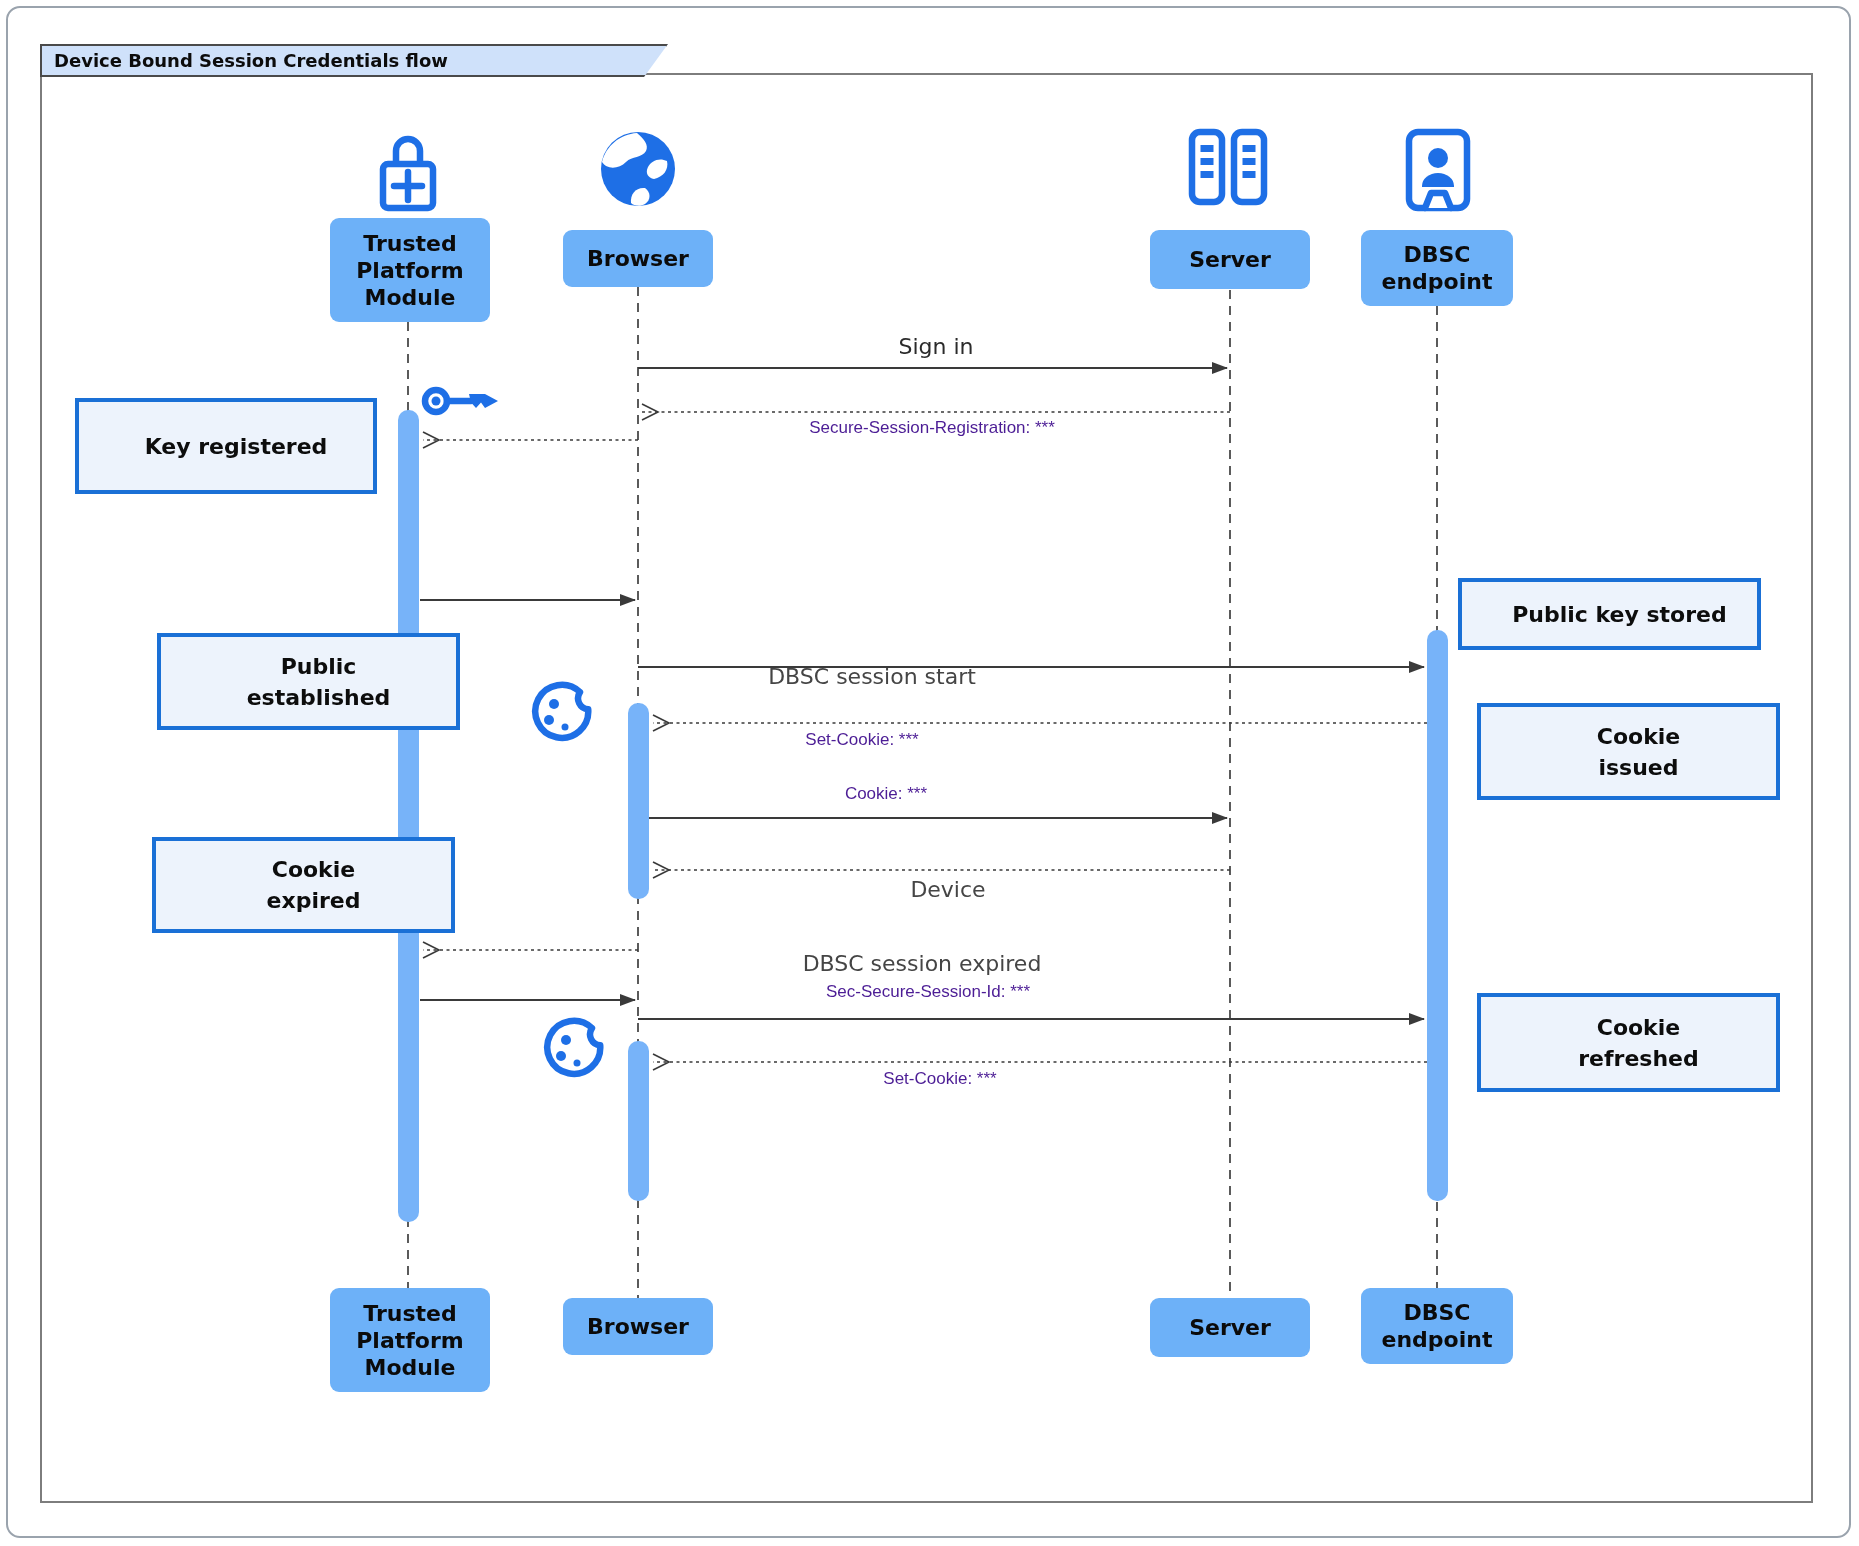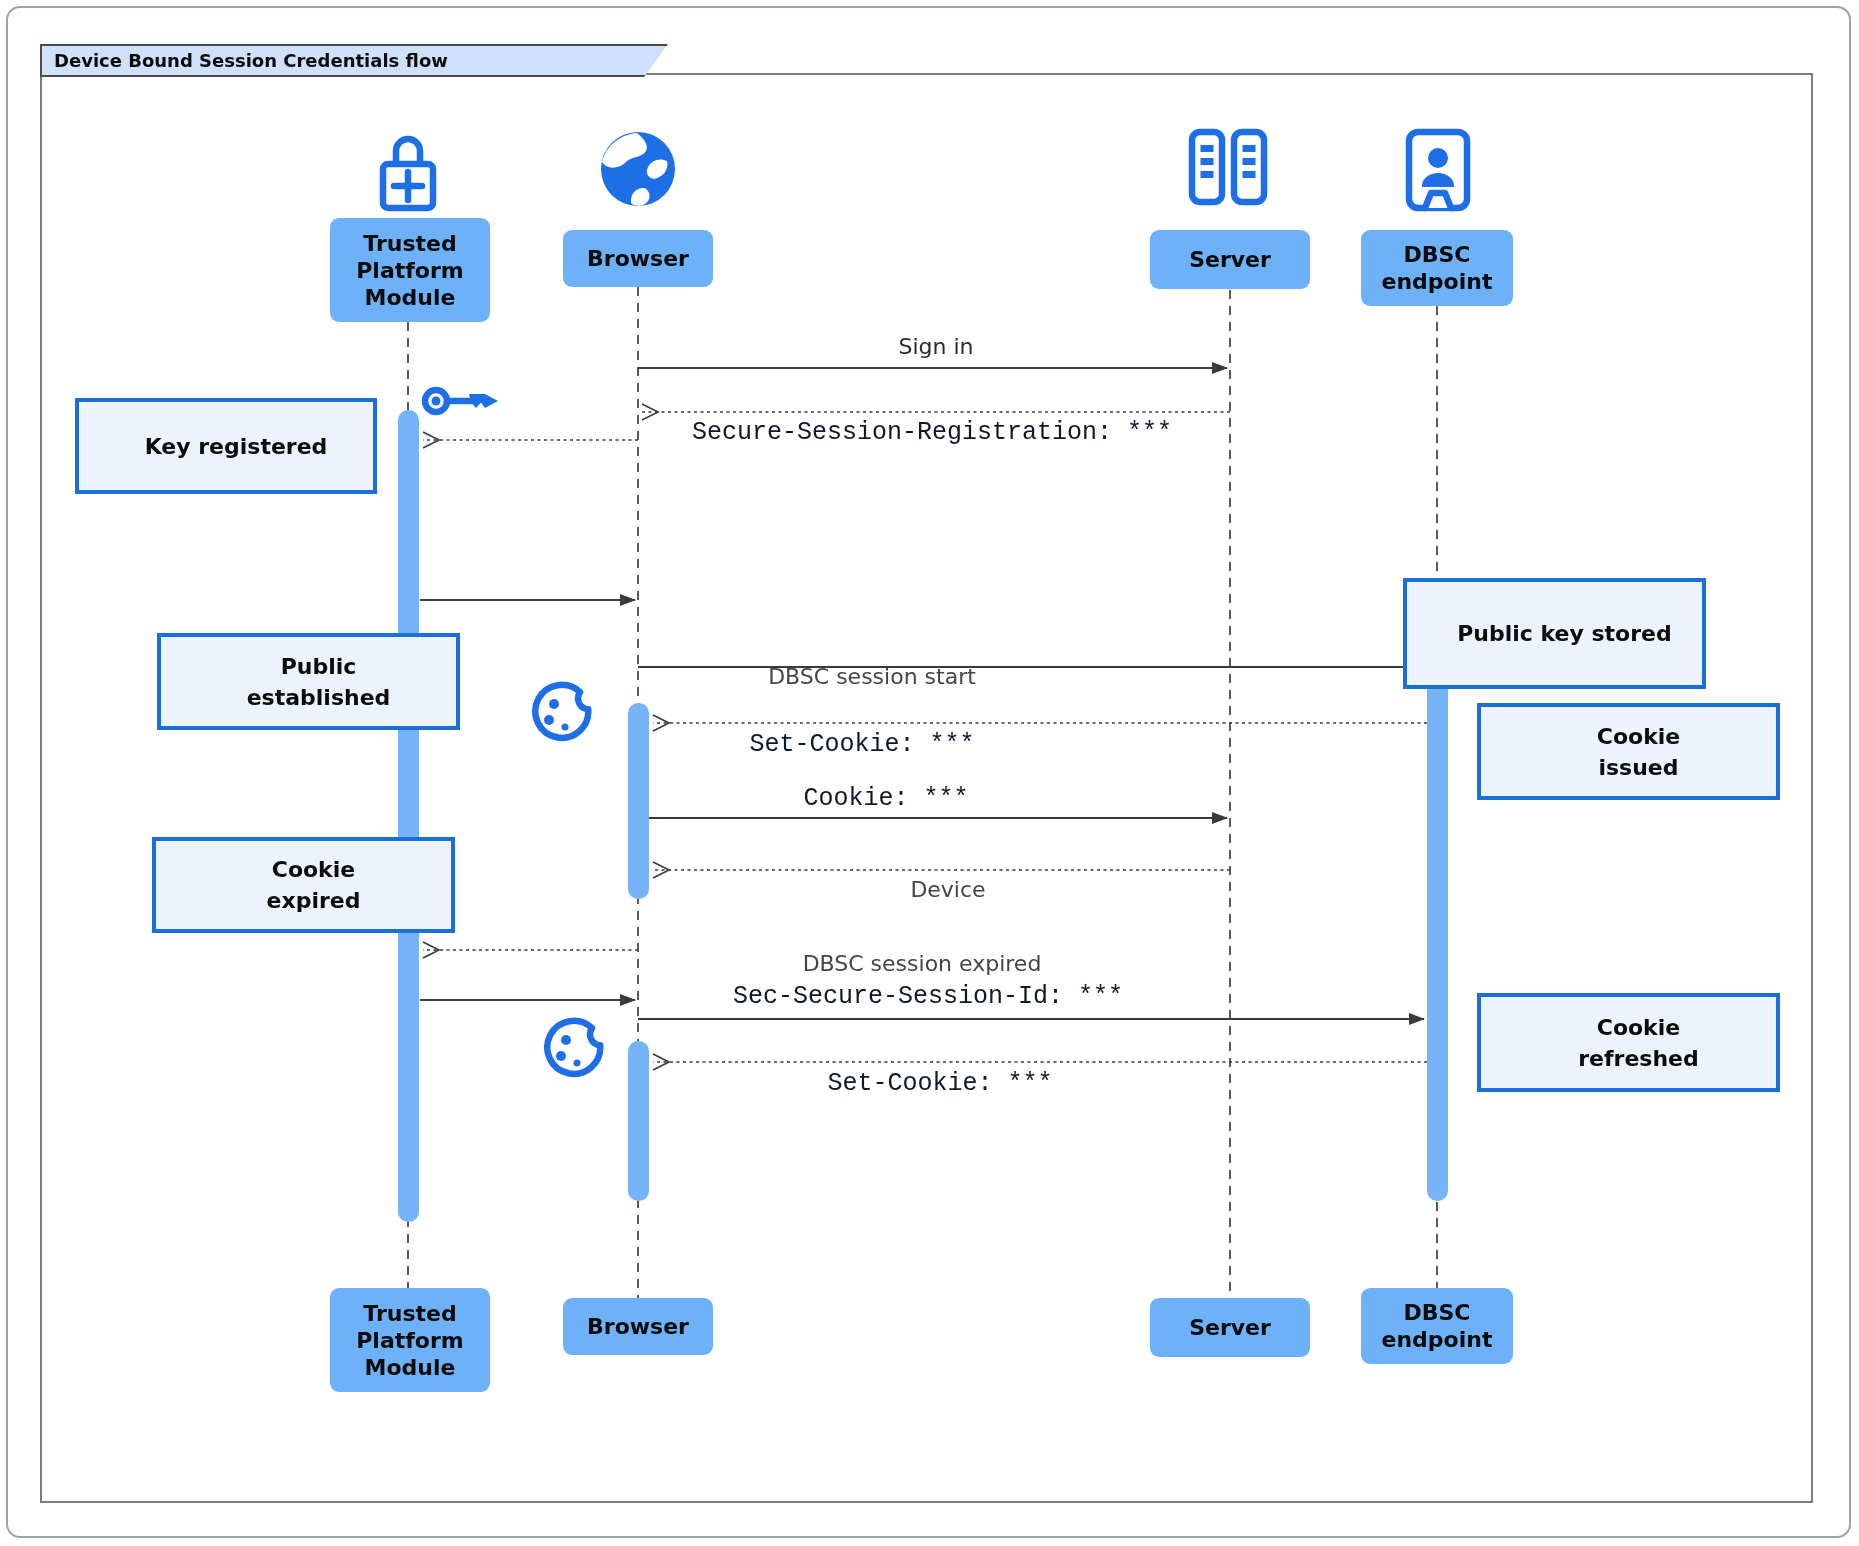--- a/index.html
+++ b/index.html
@@ -33,21 +33,21 @@
   }
   .note{
     position:absolute;z-index:4;background:var(--note-fill);border:4px solid var(--note-border);
     display:flex;align-items:center;justify-content:center;text-align:center;
     font-weight:bold;font-size:22px;line-height:31px;color:#0d0d0d;white-space:pre-line;padding-left:20px;
   }
   .msg-label{
     position:absolute;z-index:4;transform:translateX(-50%);white-space:nowrap;
     font-size:22px;color:#454545;text-align:right;
   }
-  .msg-label.mono{font-family:Liberation Mono, monospace;font-size:25px;color:#0f172a}
+  .msg-label.mono{font-family:Liberation Sans, sans-serif;font-size:17px;color:#4c1d95}
   .msg-label.dark{color:#2b2b2b}
   .icon .s{fill:none;stroke:var(--icon-blue);stroke-width:6.5;stroke-linecap:round;stroke-linejoin:round}
   .icon .sf{fill:#fff;stroke:var(--icon-blue);stroke-width:6.5;stroke-linecap:round;stroke-linejoin:round}
   .icon .f{fill:var(--icon-blue)}
   .icon .w{fill:#fff}
   .lifeline{stroke:#3f3f3f;stroke-width:1.7;stroke-dasharray:9 7;fill:none}
   .bar{fill:var(--activation-fill)}
   .solidline{stroke:var(--line-color);stroke-width:1.8;fill:none}
   .dashline{stroke:var(--line-color);stroke-width:1.6;stroke-dasharray:3 3.5;fill:none}
 </style>
@@ -158,21 +158,21 @@
   <div class="actor-box" style="left:563px;top:1298px;width:150px;height:57px">Browser</div>
   <div class="actor-box" style="left:1150px;top:1298px;width:160px;height:59px">Server</div>
   <div class="actor-box" style="left:1361px;top:1288px;width:152px;height:76px">DBSC
 endpoint</div>
 
   <div class="note" style="left:75px;top:398px;width:302px;height:96px">Key registered</div>
   <div class="note" style="left:157px;top:633px;width:303px;height:97px">Public
 established</div>
   <div class="note" style="left:152px;top:837px;width:303px;height:96px">Cookie
 expired</div>
-  <div class="note" style="left:1403px;top:578px;width:303px;height:111px">Public key stored</div>
+  <div class="note" style="left:1458px;top:578px;width:303px;height:72px">Public key stored</div>
   <div class="note" style="left:1477px;top:703px;width:303px;height:97px">Cookie
 issued</div>
   <div class="note" style="left:1477px;top:993px;width:303px;height:99px">Cookie
 refreshed</div>
 
   <div class="msg-label dark" style="left:936px;top:334px">Sign in</div>
   <div class="msg-label mono" style="left:932px;top:418px">Secure-Session-Registration: ***</div>
   <div class="msg-label" style="left:872px;top:664px">DBSC session start</div>
   <div class="msg-label mono" style="left:862px;top:730px">Set-Cookie: ***</div>
   <div class="msg-label mono" style="left:886px;top:784px">Cookie: ***</div>

